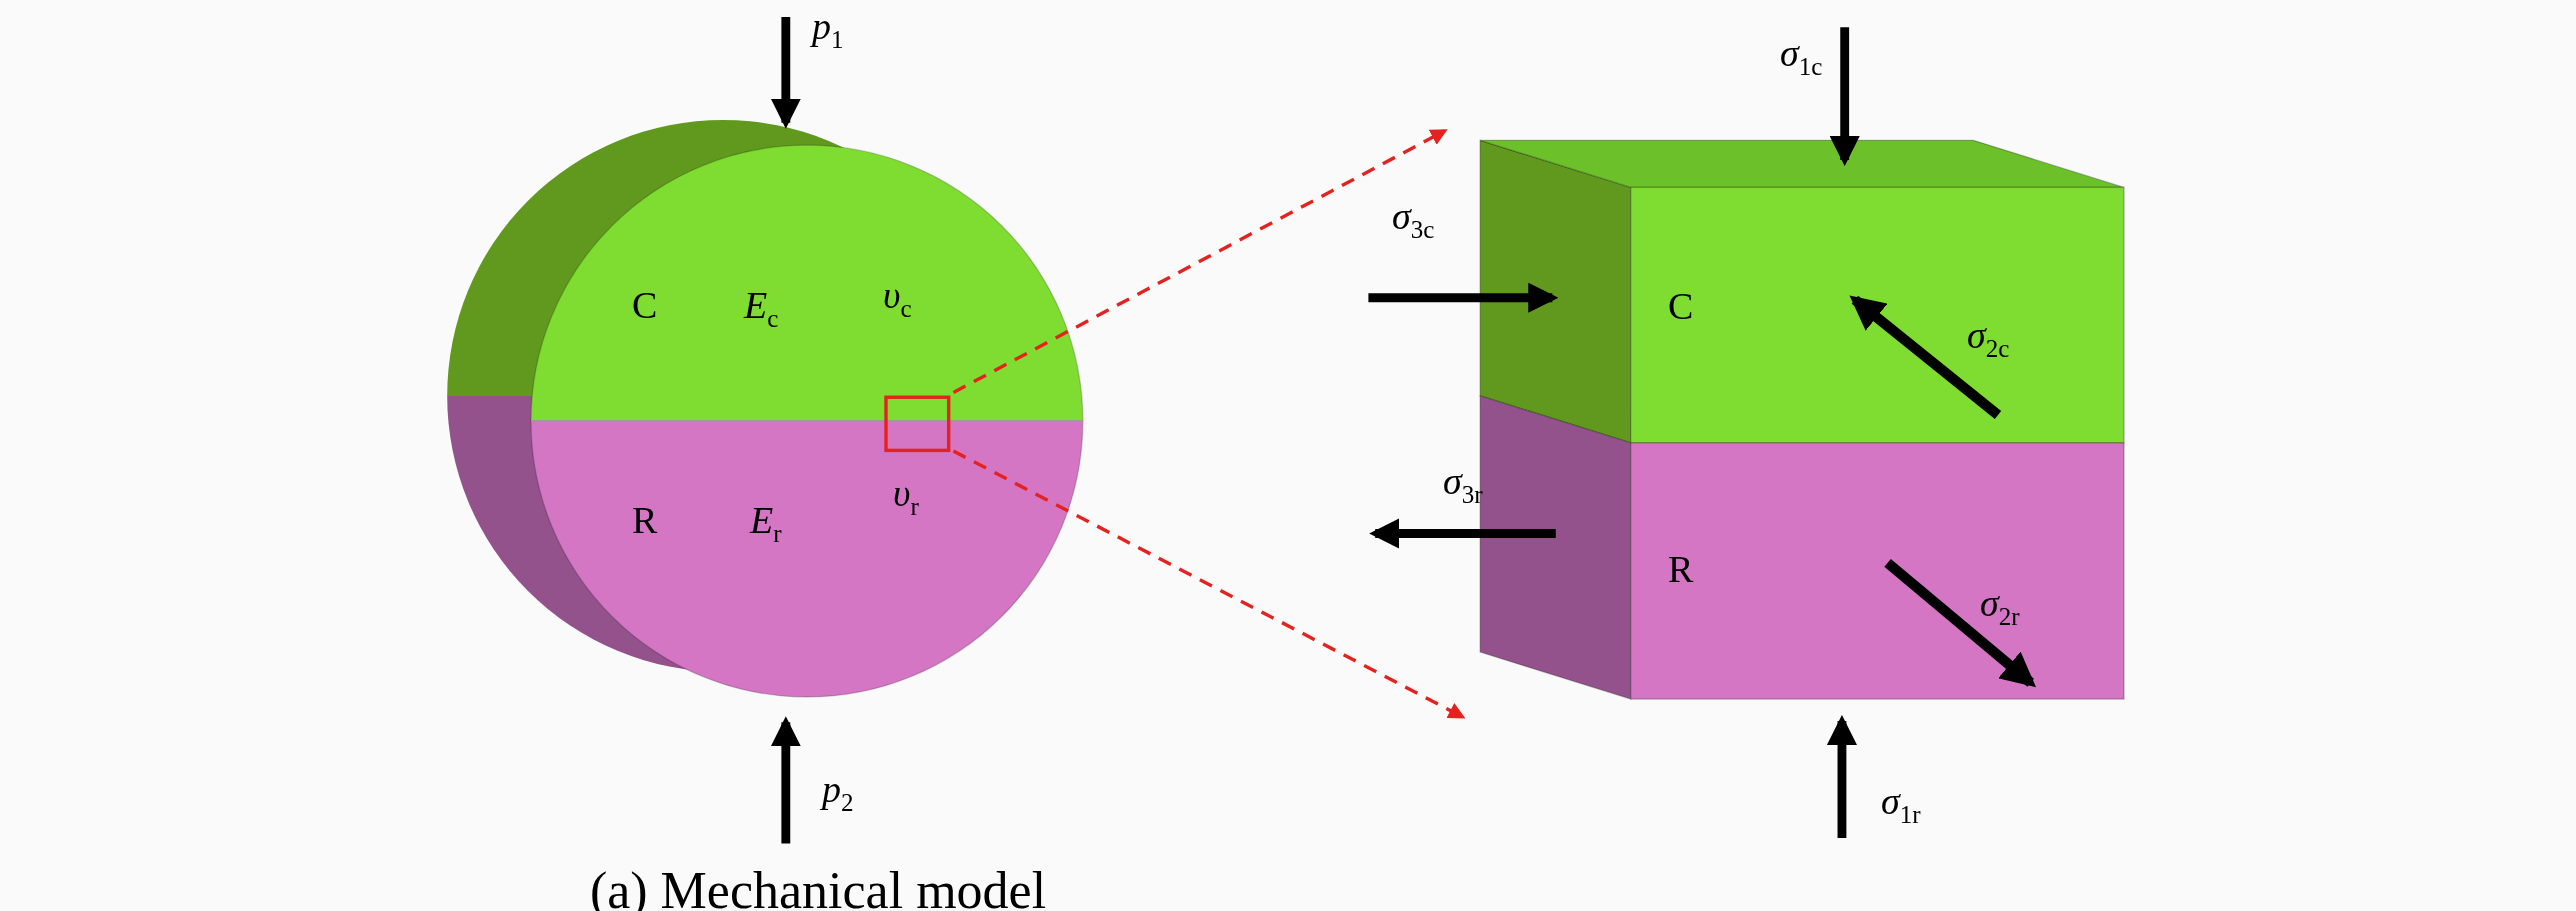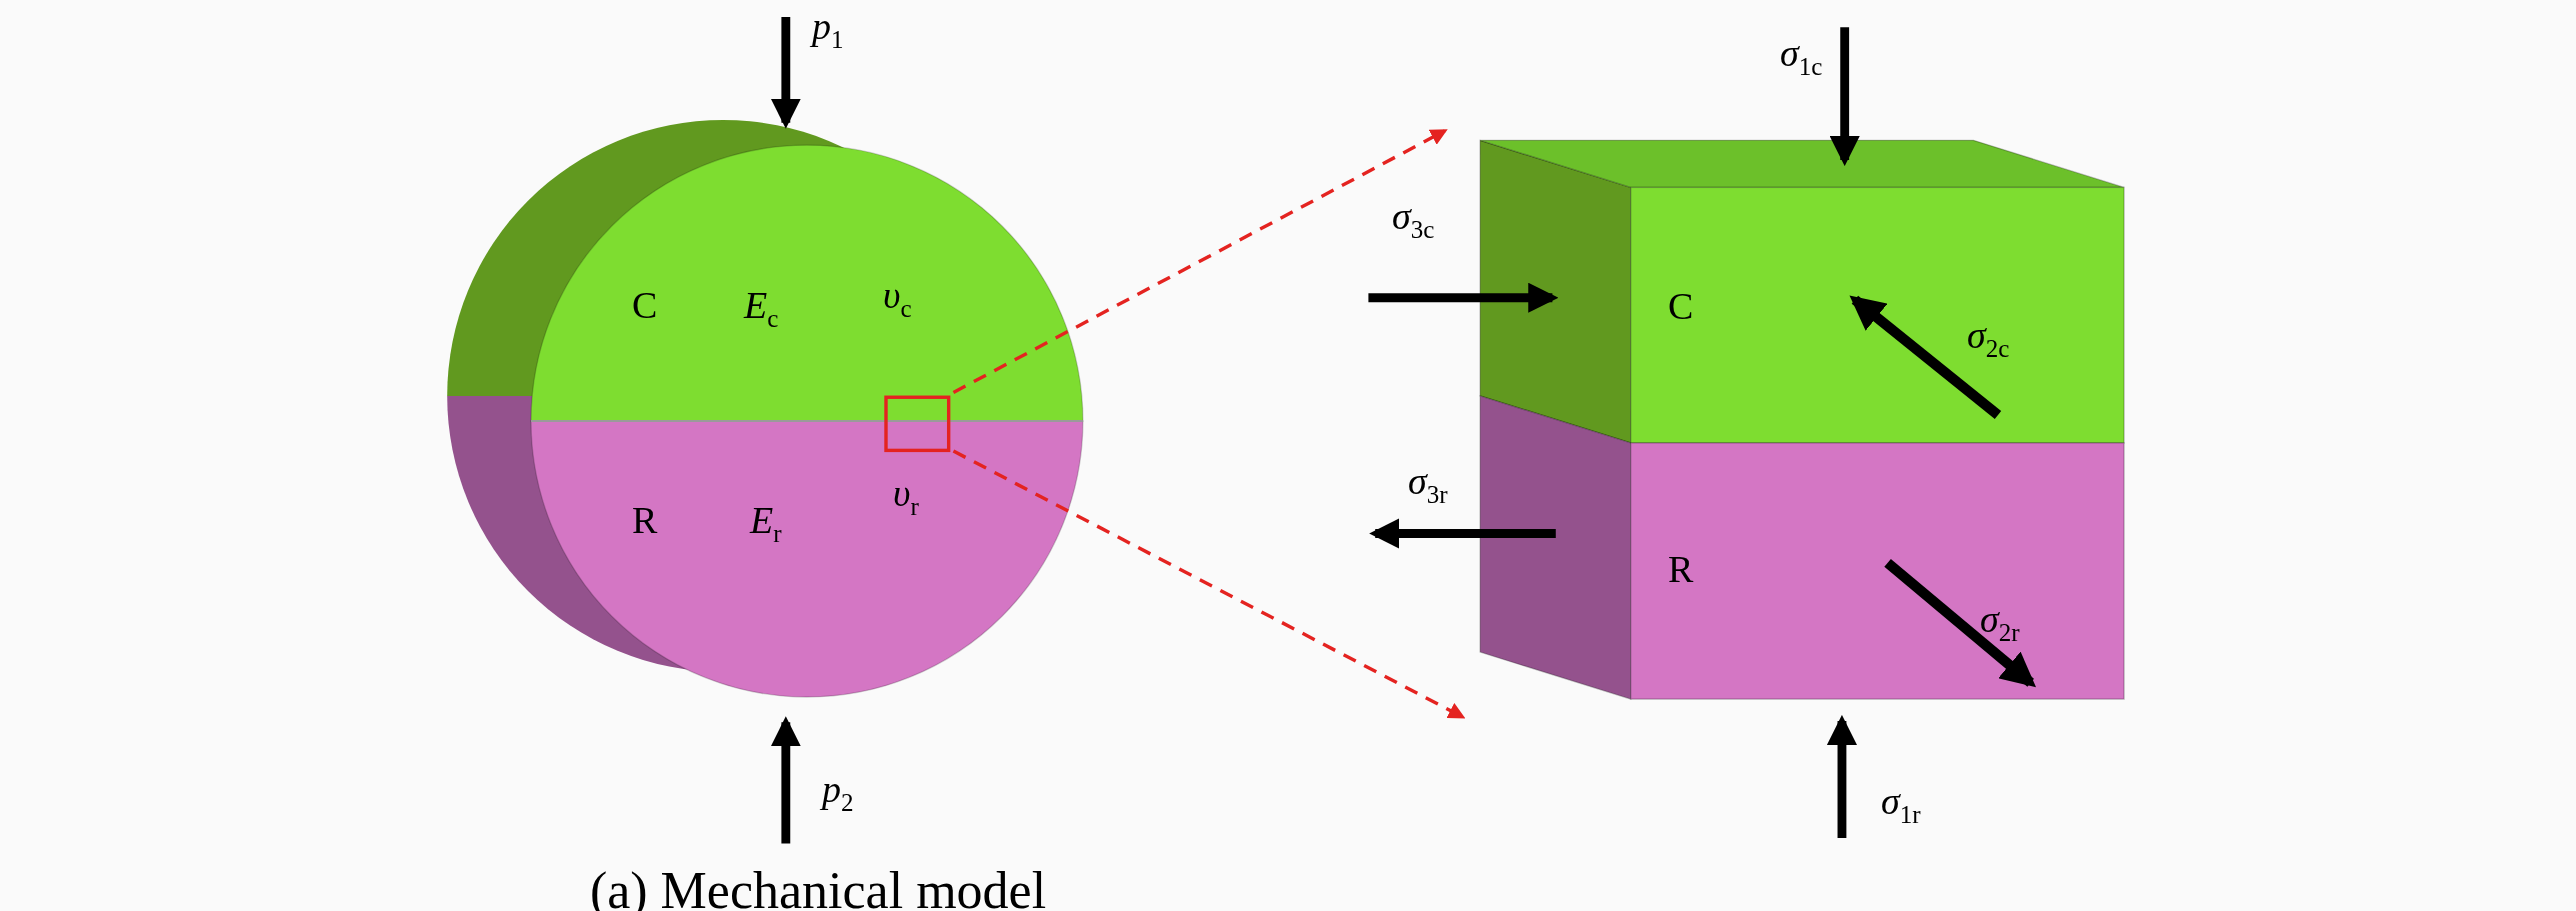--- a/index.html
+++ b/index.html
@@ -91,22 +91,22 @@
   <div class="label" style="left:632px;top:285px">C</div>
   <div class="label" style="left:744px;top:285px"><i>E</i><sub>c</sub></div>
   <div class="label" style="left:883px;top:275px"><i>υ</i><sub>c</sub></div>
   <div class="label" style="left:632px;top:500px">R</div>
   <div class="label" style="left:750px;top:500px"><i>E</i><sub>r</sub></div>
   <div class="label" style="left:893px;top:473px"><i>υ</i><sub>r</sub></div>
 
   <div class="label" style="left:1780px;top:33px"><i>σ</i><sub>1c</sub></div>
   <div class="label" style="left:1392px;top:196px"><i>σ</i><sub>3c</sub></div>
   <div class="label" style="left:1967px;top:315px"><i>σ</i><sub>2c</sub></div>
-  <div class="label" style="left:1408px;top:461px"><i>σ</i><sub>3r</sub></div>
-  <div class="label" style="left:1980px;top:599px"><i>σ</i><sub>2r</sub></div>
+  <div class="label" style="left:1443px;top:461px"><i>σ</i><sub>3r</sub></div>
+  <div class="label" style="left:1980px;top:583px"><i>σ</i><sub>2r</sub></div>
   <div class="label" style="left:1881px;top:781px"><i>σ</i><sub>1r</sub></div>
   <div class="label" style="left:1668px;top:286px">C</div>
   <div class="label" style="left:1668px;top:549px">R</div>
 
   <div class="caption" style="left:818px;top:861px">(a) Mechanical model</div>
 
 </div>
 
 
 </body></html>

